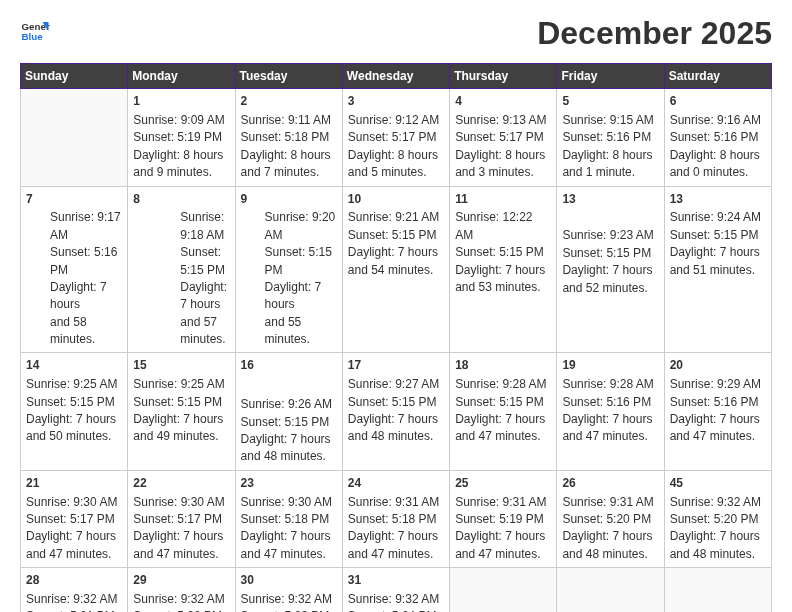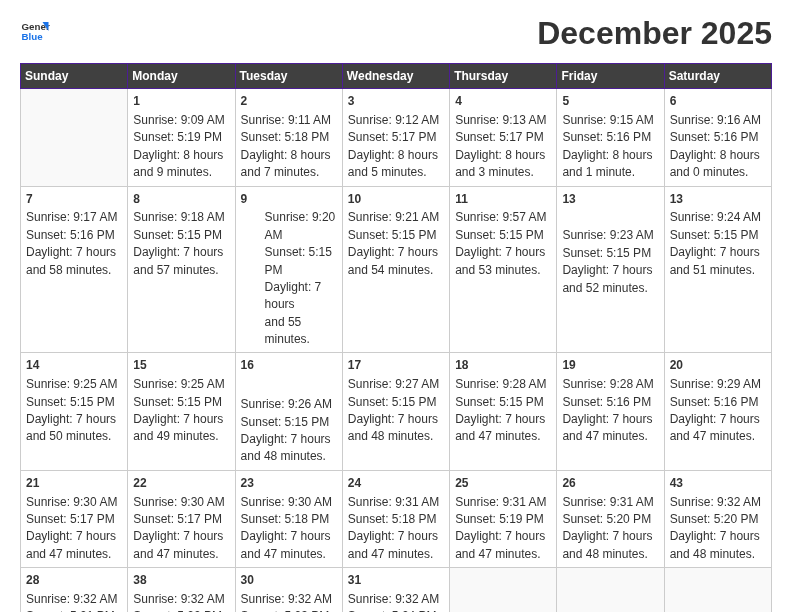--- a/index.html
+++ b/index.html
@@ -154,49 +154,49 @@
             <span class="day-num">6</span>
             <div class="cell-info" style="white-space: pre-line;">Sunrise: 9:16 AM
 Sunset: 5:16 PM
 Daylight: 8 hours
 and 0 minutes.</div>
           </td>
         </tr>
         <tr>
           <td>
             <span class="day-num">7</span>
-            <div class="cell-info" style="white-space: pre-line;">Sunrise: 9:17 AM
+            <div class="cell-info" style="white-space: pre-line; margin-left: 24px;">Sunrise: 9:17 AM
 Sunset: 5:16 PM
 Daylight: 7 hours
 and 58 minutes.</div>
           </td>
           <td>
             <span class="day-num">8</span>
-            <div class="cell-info" style="white-space: pre-line;">Sunrise: 9:18 AM
+            <div class="cell-info" style="white-space: pre-line; margin-left: 47px;">Sunrise: 9:18 AM
 Sunset: 5:15 PM
 Daylight: 7 hours
 and 57 minutes.</div>
           </td>
           <td>
             <span class="day-num">9</span>
             <div class="cell-info" style="white-space: pre-line; margin-left: 24px;">Sunrise: 9:20 AM
 Sunset: 5:15 PM
 Daylight: 7 hours
 and 55 minutes.</div>
           </td>
           <td>
             <span class="day-num">10</span>
             <div class="cell-info" style="white-space: pre-line;">Sunrise: 9:21 AM
 Sunset: 5:15 PM
 Daylight: 7 hours
 and 54 minutes.</div>
           </td>
           <td>
             <span class="day-num">11</span>
-            <div class="cell-info" style="white-space: pre-line;">Sunrise: 9:57 AM
+            <div class="cell-info" style="white-space: pre-line;">Sunrise: 12:22 AM
 Sunset: 5:15 PM
 Daylight: 7 hours
 and 53 minutes.</div>
           </td>
           <td>
             <span class="day-num">13</span>
             <div class="cell-info" style="white-space: pre-line; margin-top: 20px;">Sunrise: 9:23 AM
 Sunset: 5:15 PM
 Daylight: 7 hours
 and 52 minutes.</div>
@@ -297,37 +297,37 @@
 and 47 minutes.</div>
           </td>
           <td>
             <span class="day-num">26</span>
             <div class="cell-info" style="white-space: pre-line;">Sunrise: 9:31 AM
 Sunset: 5:20 PM
 Daylight: 7 hours
 and 48 minutes.</div>
           </td>
           <td>
-            <span class="day-num">43</span>
+            <span class="day-num">45</span>
             <div class="cell-info" style="white-space: pre-line;">Sunrise: 9:32 AM
 Sunset: 5:20 PM
 Daylight: 7 hours
 and 48 minutes.</div>
           </td>
         </tr>
         <tr>
           <td>
             <span class="day-num">28</span>
             <div class="cell-info" style="white-space: pre-line;">Sunrise: 9:32 AM
 Sunset: 5:21 PM
 Daylight: 7 hours
 and 49 minutes.</div>
           </td>
           <td>
-            <span class="day-num">38</span>
+            <span class="day-num">29</span>
             <div class="cell-info" style="white-space: pre-line;">Sunrise: 9:32 AM
 Sunset: 5:22 PM
 Daylight: 7 hours
 and 49 minutes.</div>
           </td>
           <td>
             <span class="day-num">30</span>
             <div class="cell-info" style="white-space: pre-line;">Sunrise: 9:32 AM
 Sunset: 5:23 PM
 Daylight: 7 hours

